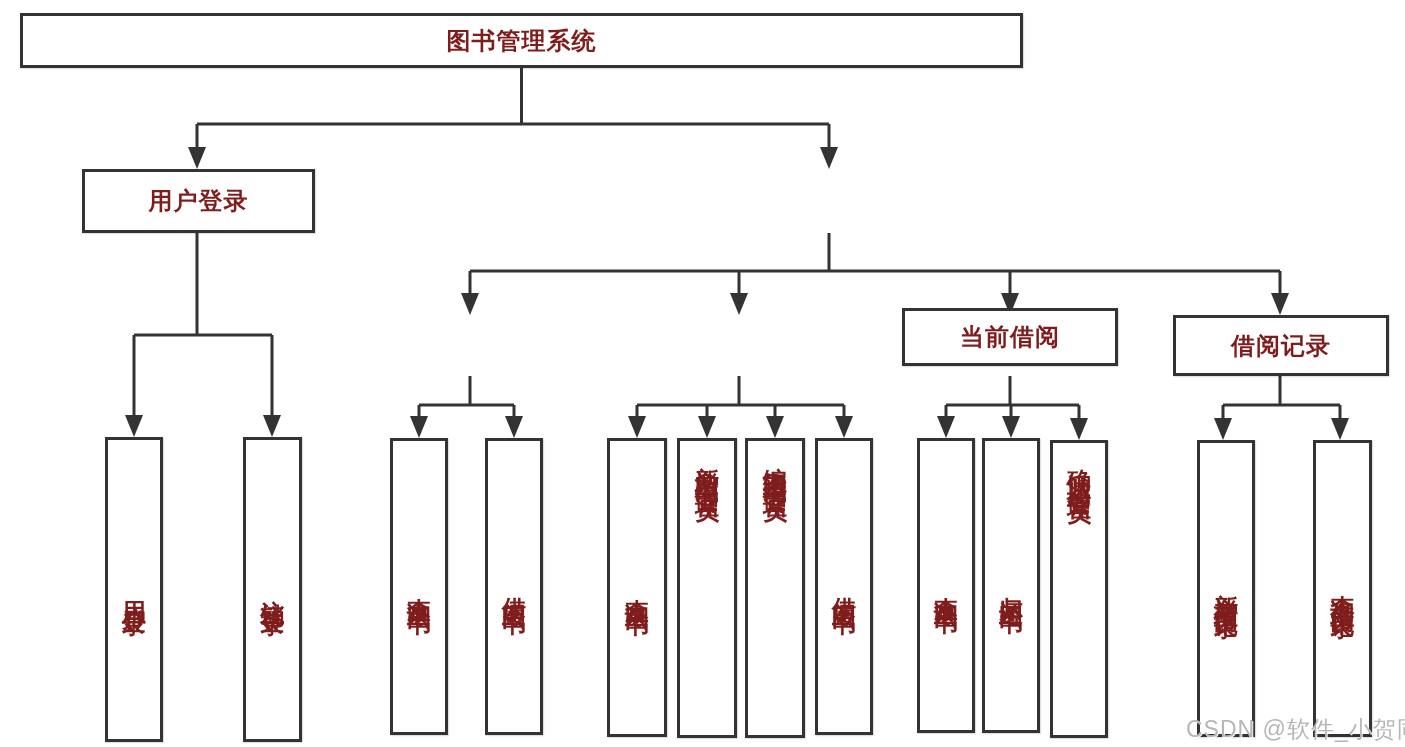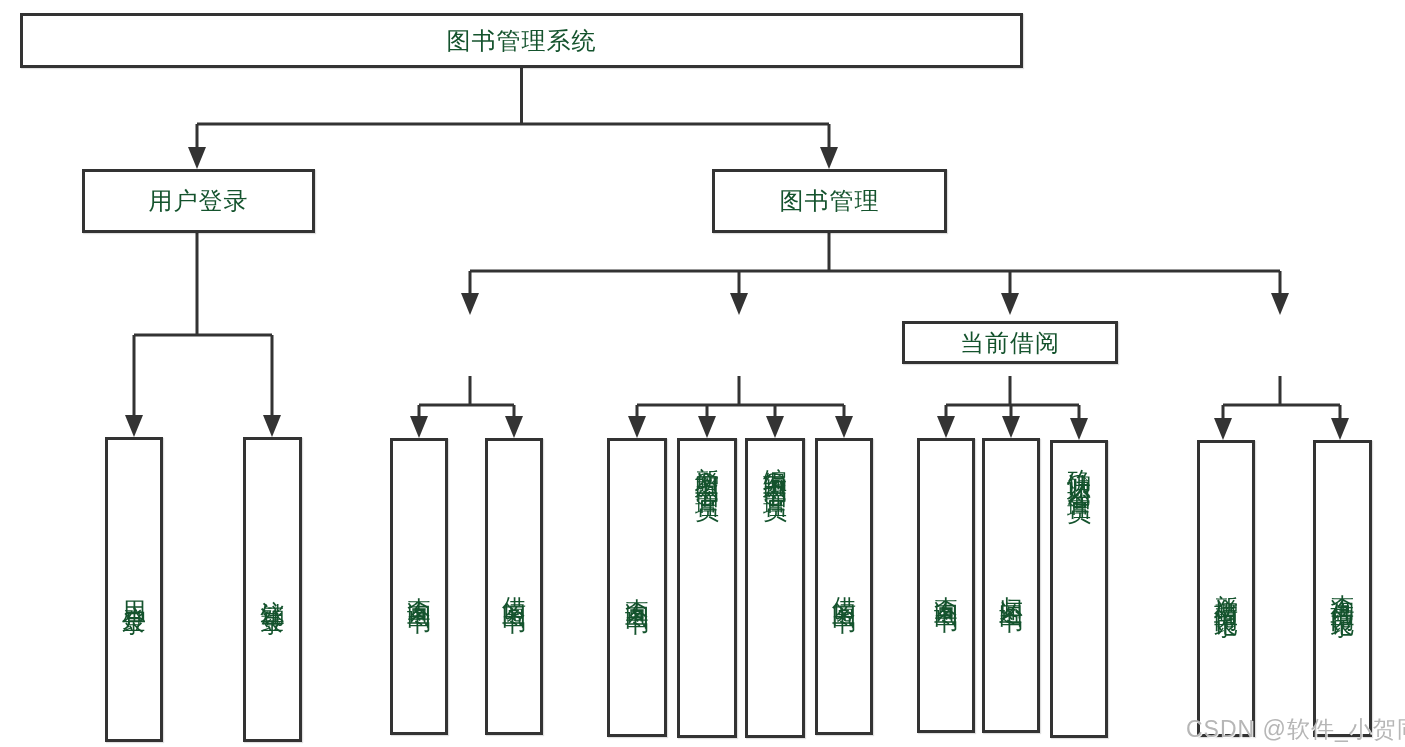--- a/index.html
+++ b/index.html
@@ -9,26 +9,27 @@
     background:#ffffff;
     overflow:hidden;
     font-family:"Liberation Sans","DejaVu Sans",sans-serif;
   }
   svg.wires{position:absolute;left:0;top:0;z-index:1;}
   .box{
     position:absolute;
     box-sizing:border-box;
     background:#ffffff;
     border:3px solid #333333;
-    color:#14532d;
+    color:#7f1d1d;
     display:flex;
     align-items:center;
     justify-content:center;
     z-index:2;
     box-shadow:1px 1px 1px rgba(0,0,0,0.12);
+    font-weight:bold;
   }
   .box.h span{
     font-size:24px;
     letter-spacing:1px;
     line-height:1;
     white-space:nowrap;
   }
   .box.v span{
     display:inline-block;
     writing-mode:vertical-rl;
@@ -95,26 +96,26 @@
     </g>
   </svg>
 
   <div class="box h" style="left:20px;top:13px;width:1003px;height:55px">
     <span>图书管理系统</span>
   </div>
 
   <div class="box h" style="left:82px;top:169px;width:233px;height:64px">
     <span>用户登录</span>
   </div>
-  <div class="box h" style="left:712px;top:169px;width:235px;height:64px">
-    <span>图书管理</span>
+
+  <div class="box h" style="left:902px;top:308px;width:216px;height:58px">
+    <span>当前借阅</span>
   </div>
-
-  <div class="box h" style="left:902px;top:321px;width:216px;height:43px">
-    <span>当前借阅</span>
+  <div class="box h" style="left:1173px;top:315px;width:216px;height:61px">
+    <span>借阅记录</span>
   </div>
 
   <div class="box v" style="left:105px;top:437px;width:58px;height:305px">
     <span>用户登录</span>
   </div>
   <div class="box v" style="left:243px;top:437px;width:59px;height:305px">
     <span>注销登录</span>
   </div>
 
   <div class="box v" style="left:390px;top:438px;width:58px;height:297px">

